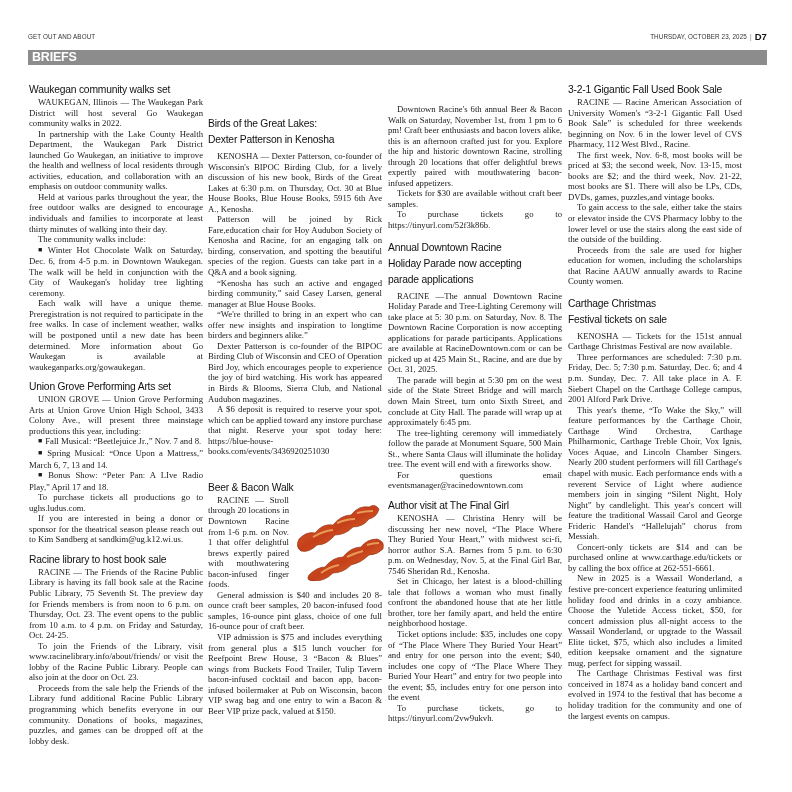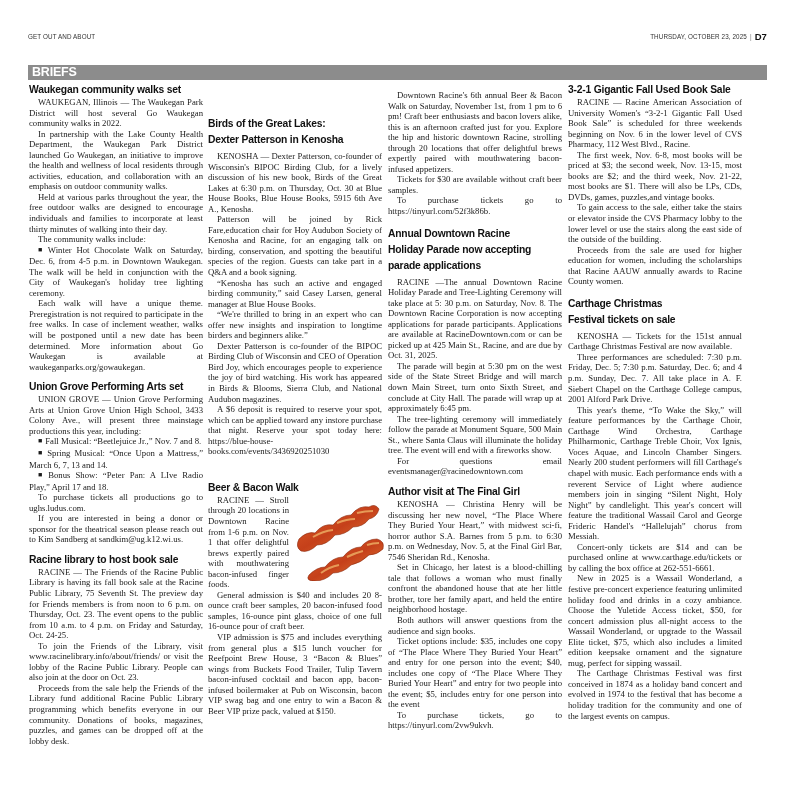--- a/index.html
+++ b/index.html
@@ -4,28 +4,28 @@
 <style>
   html, body { margin: 0; padding: 0; background: #ffffff; }
   body { width: 792px; height: 792px; position: relative; overflow: hidden; color: #1a1a1a; }
   .header { position: absolute; top: 29px; left: 28px; width: 739px; height: 12px;
     font-family: "Liberation Sans", sans-serif; font-size: 6.3px; letter-spacing: 0.1px; color: #333; }
   .header .section { position: absolute; left: 0; top: 4px; }
   .header .right { position: absolute; right: 0; top: 2px; }
   .header .date { font-size: 6.3px; vertical-align: middle; }
   .header .sep { margin: 0 3px; color: #777; vertical-align: middle; }
   .header .page { font-weight: bold; font-size: 9.5px; color: #111; vertical-align: middle; }
-  .briefs-bar { position: absolute; top: 65px; left: 28px; width: 739px; height: 15px; background: #8c8c8c; }
+  .briefs-bar { position: absolute; top: 50px; left: 28px; width: 739px; height: 15px; background: #8c8c8c; }
   .briefs-bar span { position: absolute; left: 4px; top: 0px; font-family: "Liberation Sans", sans-serif;
     font-weight: bold; font-size: 12.5px; line-height: 15px; color: #ffffff; letter-spacing: -0.2px; }
   .col { position: absolute; top: 84px; width: 174px;
     font-family: "Liberation Serif", serif; font-size: 8.7px; line-height: 10.55px; text-align: justify;
     hyphens: auto; }
   .col1 { left: 29px; } .col2 { left: 208px; } .col3 { left: 388px; } .col4 { left: 568px; }
-  .hl { font-family: "Liberation Sans", sans-serif; font-weight: bold; font-size: 10.3px; line-height: 12px;
+  .hl { font-family: "Liberation Sans", sans-serif; font-weight: normal; font-size: 10.3px; line-height: 12px;
     margin: 0 0 1px 0; color: #111; letter-spacing: -0.2px; text-align: left; }
   .hl.tall { line-height: 16px; margin-bottom: 3px; }
   .gap { height: 9px; }
   p { margin: 0; text-indent: 9px; }
   .bullet::before { content: "\25A0"; font-size: 7px; margin-right: 3px; position: relative; top: -1px; }
   .bacon-wrap { position: relative; margin-top: 16px; }
   .bacon { float: right; width: 92px; height: 86px; margin: 0 -3px 0 4px; shape-outside: polygon(0 0,100% 0,100% 100%,0 100%); }
 </style>
 </head>
 <body>
@@ -103,21 +103,21 @@
         <path d="M28 78 Q36 72 46 70 M54 62 Q62 58 70 56 M74 50 Q80 48 86 48" stroke="#f4c070" stroke-width="2" fill="none" opacity="0.7"></path>
       </svg>
     </div>
     <p>RACINE — Stroll through 20 locations in Downtown Racine from 1-6 p.m. on Nov. 1 that offer delightful brews expertly paired with mouthwatering bacon-infused finger foods.</p>
     <p>General admission is $40 and includes 20 8-ounce craft beer samples, 20 bacon-infused food samples, 16-ounce pint glass, choice of one full 16-ounce pour of craft beer.</p>
     <p>VIP admission is $75 and includes everything from general plus a $15 lunch voucher for Reefpoint Brew House, 3 “Bacon &amp; Blues” wings from Buckets Food Trailer, Tulip Tavern bacon-infused cocktail and bacon app, bacon-infused boilermaker at Pub on Wisconsin, bacon VIP swag bag and one entry to win a Bacon &amp; Beer VIP prize pack, valued at $150.</p>
   </div>
 </div>
 
 <div class="col col3">
-  <div style="margin-top: 6px;">
+  <div style="margin-top: 20px;">
     <p>Downtown Racine's 6th annual Beer &amp; Bacon Walk on Saturday, November 1st, from 1 pm to 6 pm! Craft beer enthusiasts and bacon lovers alike, this is an afternoon crafted just for you. Explore the hip and historic downtown Racine, strolling through 20 locations that offer delightful brews expertly paired with mouthwatering bacon-infused appetizers.</p>
     <p>Tickets for $30 are available without craft beer samples.</p>
     <p>To purchase tickets go to https://tinyurl.com/52f3k86b.</p>
   </div>
   <div class="gap"></div>
   <div>
     <h2 class="hl tall">
       <span>Annual Downtown Racine</span><br>
       <span>Holiday Parade now accepting</span><br>
       <span>parade applications</span>
@@ -125,21 +125,20 @@
     <p>RACINE —The annual Downtown Racine Holiday Parade and Tree-Lighting Ceremony will take place at 5: 30 p.m. on Saturday, Nov. 8. The Downtown Racine Corporation is now accepting applications for parade participants. Applications are available at RacineDowntown.com or can be picked up at 425 Main St., Racine, and are due by Oct. 31, 2025.</p>
     <p>The parade will begin at 5:30 pm on the west side of the State Street Bridge and will march down Main Street, turn onto Sixth Street, and conclude at City Hall. The parade will wrap up at approximately 6:45 pm.</p>
     <p>The tree-lighting ceremony will immediately follow the parade at Monument Square, 500 Main St., where Santa Claus will illuminate the holiday tree. The event will end with a fireworks show.</p>
     <p>For questions email eventsmanager@racinedowntown.com</p>
   </div>
   <div class="gap"></div>
   <div>
     <h2 class="hl">Author visit at The Final Girl</h2>
     <p>KENOSHA — Christina Henry will be discussing her new novel, “The Place Where They Buried Your Heart,” with midwest sci-fi, horror author S.A. Barnes from 5 p.m. to 6:30 p.m. on Wednesday, Nov. 5, at the Final Girl Bar, 7546 Sheridan Rd., Kenosha.</p>
     <p>Set in Chicago, her latest is a blood-chilling tale that follows a woman who must finally confront the abandoned house that ate her little brother, tore her family apart, and held the entire neighborhood hostage.</p>
-    <p>Both authors will answer questions from the audience and sign books.</p>
     <p>Ticket options include: $35, includes one copy of “The Place Where They Buried Your Heart” and entry for one person into the event; $40, includes one copy of “The Place Where They Buried Your Heart” and entry for two people into the event; $5, includes entry for one person into the event</p>
     <p>To purchase tickets, go to https://tinyurl.com/2vw9ukvh.</p>
   </div>
 </div>
 
 <div class="col col4">
   <div>
     <h2 class="hl">3-2-1 Gigantic Fall Used Book Sale</h2>
     <p>RACINE — Racine American Association of University Women's “3-2-1 Gigantic Fall Used Book Sale” is scheduled for three weekends beginning on Nov. 6 in the lower level of CVS Pharmacy, 112 West Blvd., Racine.</p>
     <p>The first week, Nov. 6-8, most books will be priced at $3; the second week, Nov. 13-15, most books are $2; and the third week, Nov. 21-22, most books are $1. There will also be LPs, CDs, DVDs, games, puzzles,and vintage books.</p>

